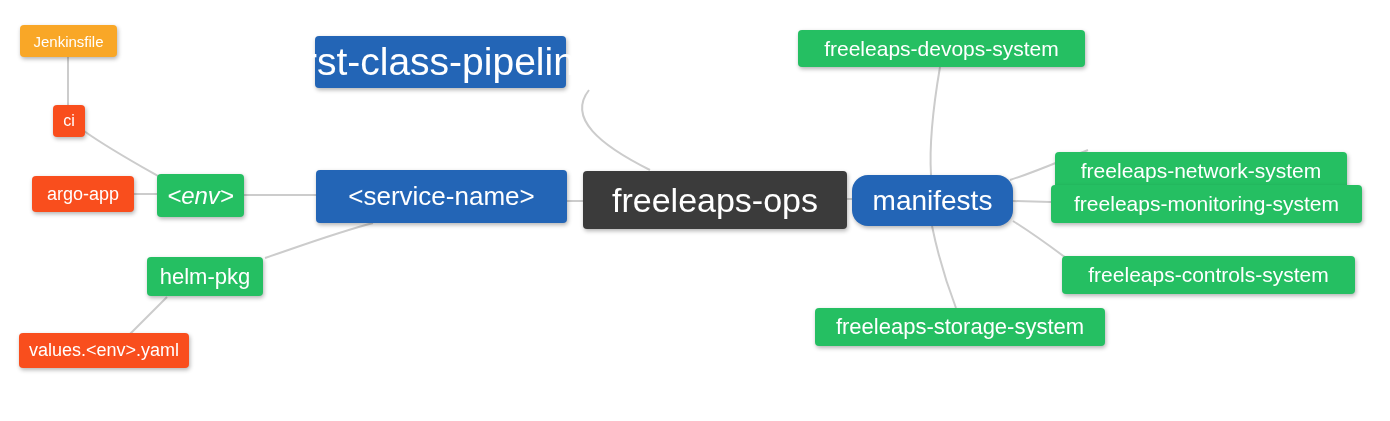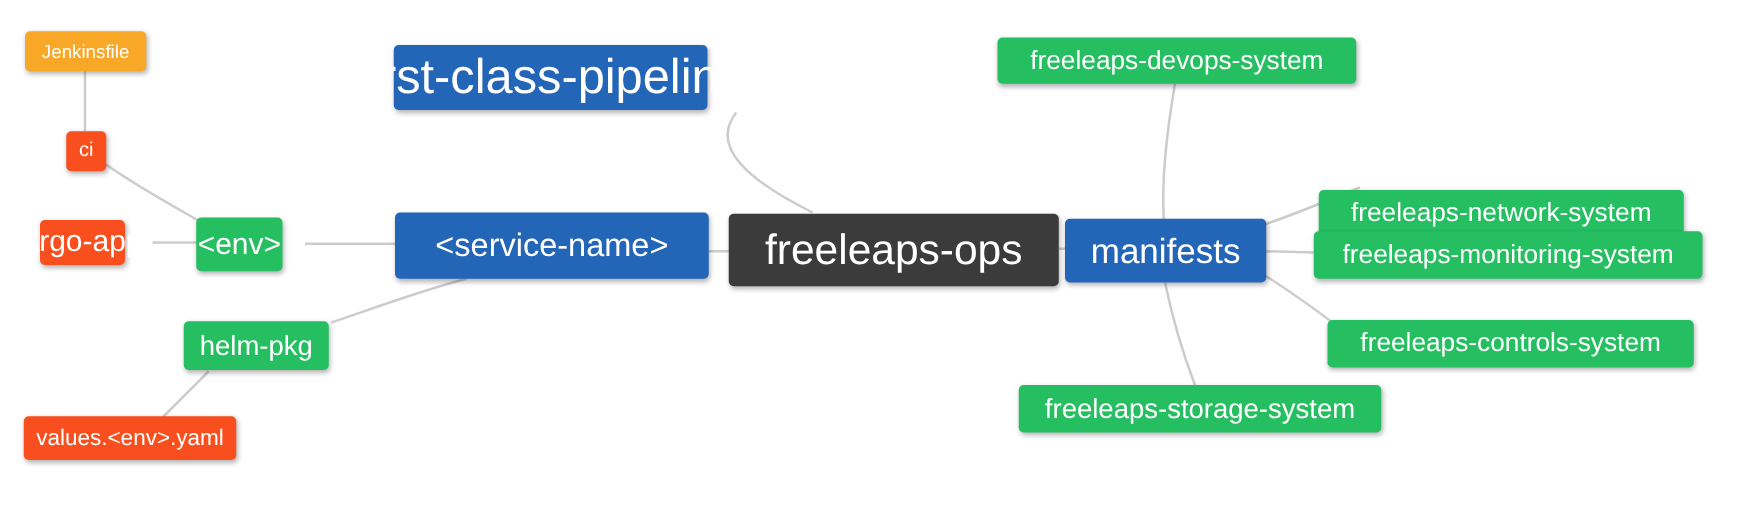--- a/index.html
+++ b/index.html
@@ -40,28 +40,28 @@
     box-sizing: border-box;
   }
   .c-blue  { background: var(--blue,  #2365b6); }
   .c-green { background: var(--green, #25bf62); }
   .c-red   { background: var(--red,   #f94e1d); }
   .c-amber { background: var(--amber, #f9a727); }
   .c-dark  { background: var(--dark,  #3b3b3b); }
 
   .n-jenkinsfile { left: 20px;   top: 25px;  width: 97px;  height: 32px; font-size: 15px; }
   .n-ci          { left: 53px;   top: 105px; width: 32px;  height: 32px; font-size: 16px; text-align: right; }
-  .n-argo        { left: 32px;   top: 176px; width: 68px;  height: 36px; font-size: 24px; }
-  .n-env         { left: 157px;  top: 174px; width: 69px;  height: 43px; font-size: 24px; }
+  .n-argo        { left: 32px;   top: 176px; width: 102px;  height: 36px; font-size: 18px; }
+  .n-env         { left: 157px;  top: 174px; width: 87px;  height: 43px; font-size: 24px; font-style: italic; }
   .n-helm        { left: 147px;  top: 257px; width: 116px; height: 39px; font-size: 22px; }
   .n-values      { left: 19px;    top: 333px; width: 170px; height: 35px; font-size: 18px; }
   .n-fcp         { left: 315px;  top: 36px;  width: 251px; height: 52px; font-size: 39px; }
   .n-service     { left: 316px;  top: 170px; width: 251px; height: 53px; font-size: 26px; }
   .n-ops         { left: 583px;  top: 171px; width: 264px; height: 58px; font-size: 34px; }
-  .n-manifests   { left: 852px;  top: 175px; width: 161px; height: 51px; font-size: 28px; }
+  .n-manifests   { left: 852px;  top: 175px; width: 161px; height: 51px; font-size: 28px; border-radius: 16px; }
   .n-devops      { left: 798px;  top: 30px;  width: 287px; height: 37px; font-size: 21px; }
   .n-network     { left: 1055px; top: 111px; width: 292px; height: 38px; font-size: 21px; margin-top: 41px; }
   .n-monitoring  { left: 1051px; top: 185px; width: 311px; height: 38px; font-size: 21px; }
   .n-controls    { left: 1062px; top: 256px; width: 293px; height: 38px; font-size: 21px; }
   .n-storage     { left: 815px;  top: 308px; width: 290px; height: 38px; font-size: 22px; }
 </style>
 </head>
 <body>
 
 <div class="canvas">

